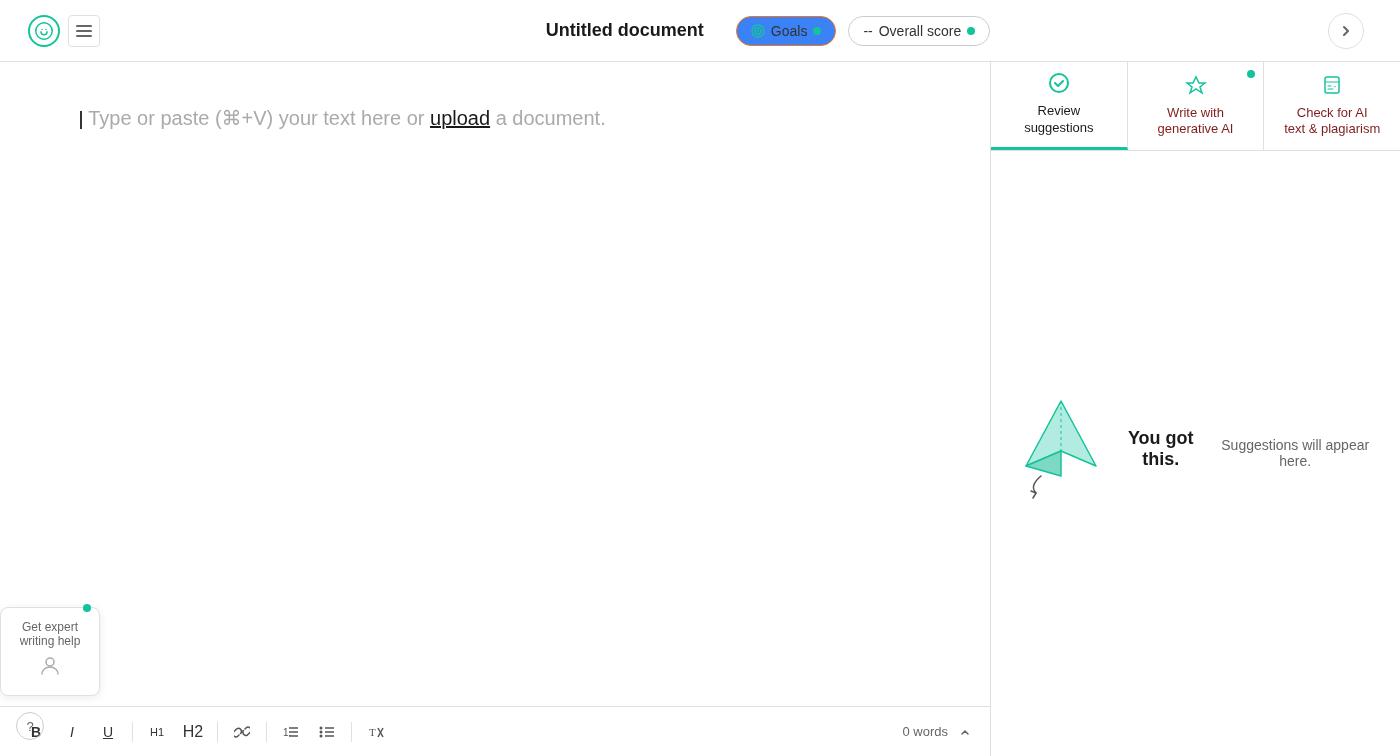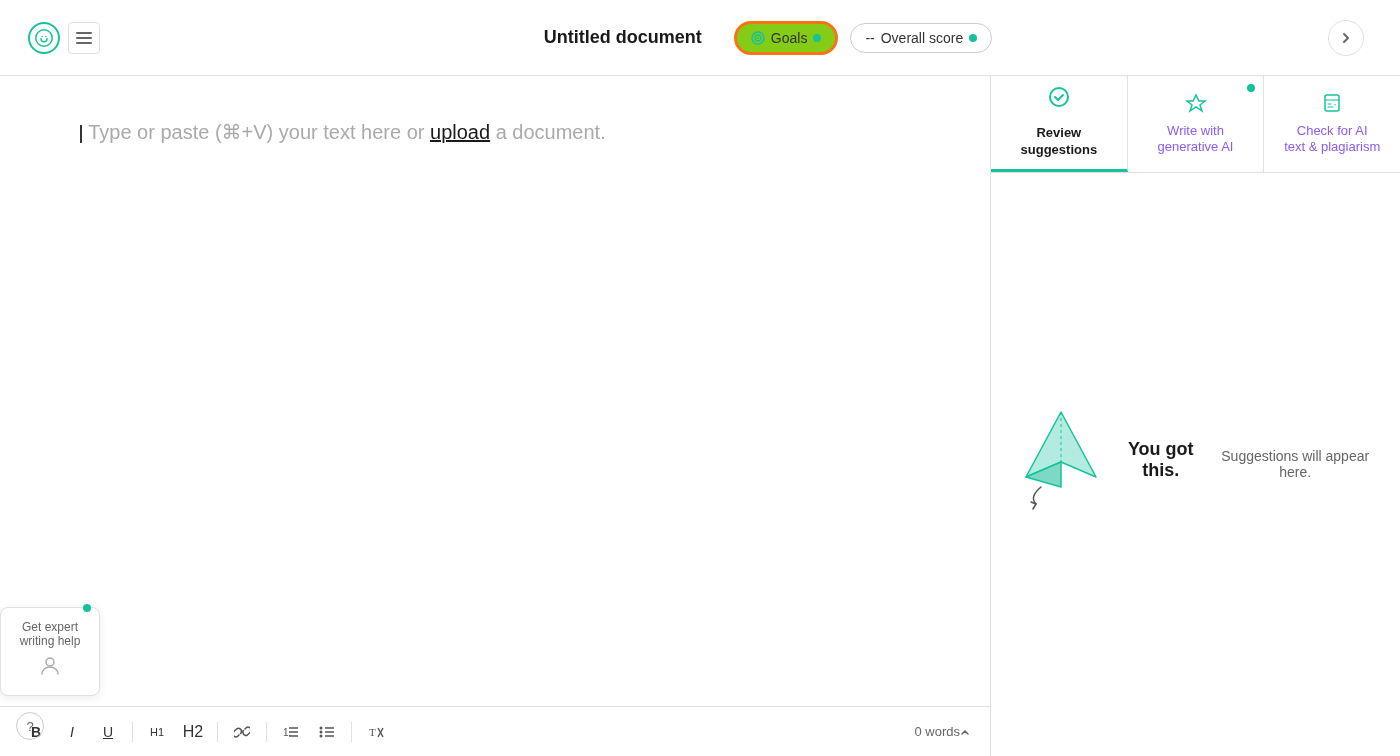--- a/index.html
+++ b/index.html
@@ -2,21 +2,21 @@
 <html><head>
   <meta charset="utf-8">
   <style>
     * { box-sizing: border-box; margin: 0; padding: 0; }
     body { font-family: -apple-system, BlinkMacSystemFont, 'Segoe UI', sans-serif; background: #fff; width: 1400px; height: 756px; overflow: hidden; display: flex; flex-direction: column; }
 
     
     .header {
       display: flex;
       align-items: center;
-      height: 76px;
+      height: 62px;
       border-bottom: 1px solid #e0e0e0;
       padding: 0 28px;
       flex-shrink: 0;
     }
     .header-left {
       display: flex;
       align-items: center;
       gap: 8px;
       width: 180px;
     }
@@ -53,26 +53,26 @@
       font-size: 18px;
       font-weight: 600;
       color: #1a1a1a;
       margin-right: 20px;
     }
     .goals-btn {
       display: flex;
       align-items: center;
       gap: 6px;
       padding: 6px 14px;
-      border: 3px solid #f97316;
+      border: 1px solid #f97316;
       border-radius: 20px;
       cursor: pointer;
       font-size: 14px;
       color: #333;
-      background: #84cc16;
+      background: #3b82f6;
     }
     .goals-btn .dot {
       width: 8px; height: 8px;
       border-radius: 50%;
       background: #15c39a;
     }
     .score-btn {
       display: flex;
       align-items: center;
       gap: 6px;
@@ -207,21 +207,21 @@
       height: 20px;
       background: #e0e0e0;
       margin: 0 4px;
     }
     .word-count {
       margin-left: auto;
       font-size: 13px;
       color: #666;
       display: flex;
       align-items: center;
-      gap: 0;
+      gap: 12px;
       cursor: pointer;
     }
     .help-btn {
       position: absolute;
       left: 16px;
       bottom: 16px;
       width: 28px;
       height: 28px;
       border-radius: 50%;
       border: 1px solid #ccc;
@@ -262,28 +262,27 @@
     .panel-tab:last-child { border-right: none; }
     .panel-tab.active {
       border-bottom: 3px solid #15c39a;
     }
     .panel-tab .tab-icon {
       font-size: 18px;
       color: #15c39a;
     }
     .panel-tab .tab-label {
       font-size: 13px;
-      color: #8b5cf6;
+      color: #7f1d1d;
       text-align: center;
       line-height: 1.3;
     }
     .panel-tab.active .tab-label {
-      font-weight: 700;
+      font-weight: 400;
       color: #1a1a1a;
-      margin-top: 8px;
     }
     .panel-tab .tab-dot {
       width: 8px; height: 8px;
       border-radius: 50%;
       background: #15c39a;
       position: absolute;
       top: 8px;
       right: 8px;
     }
 

